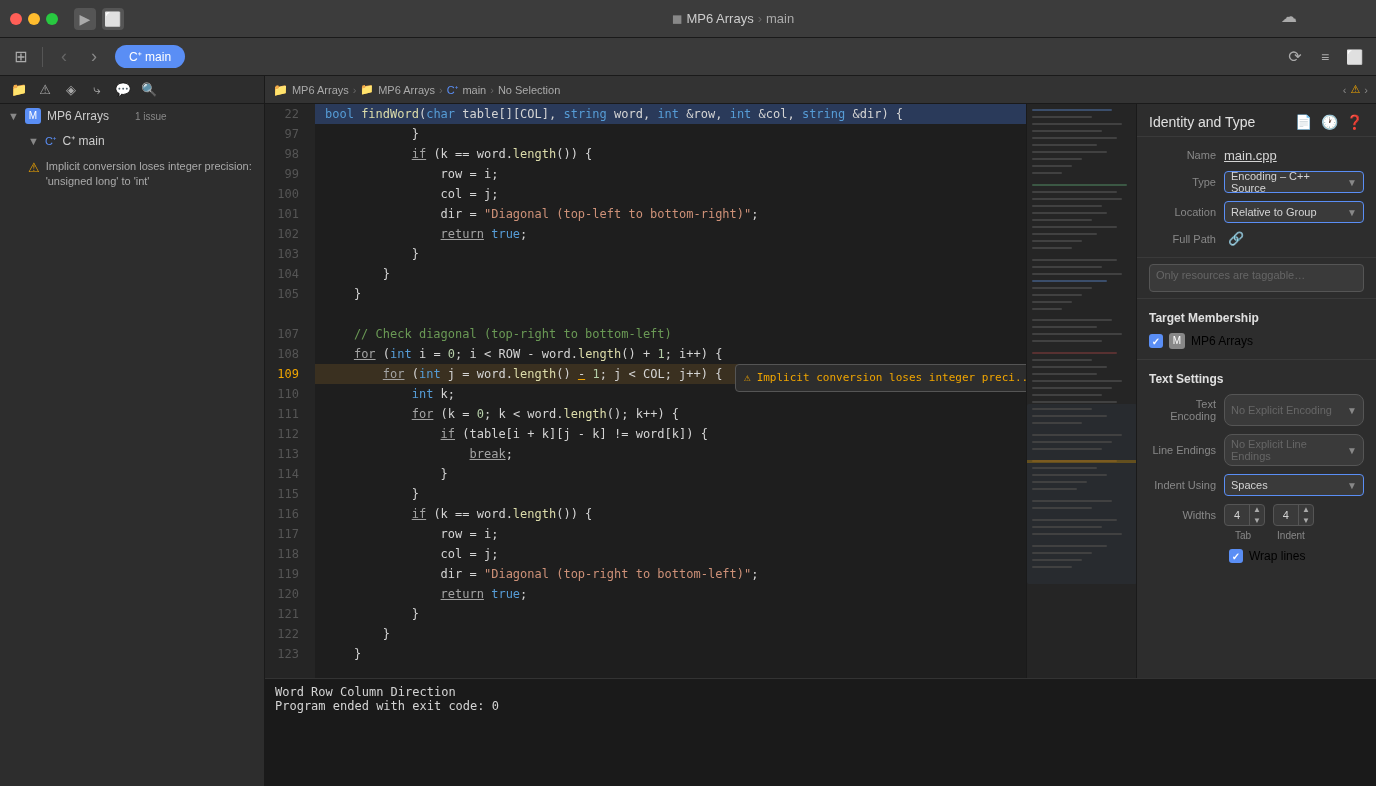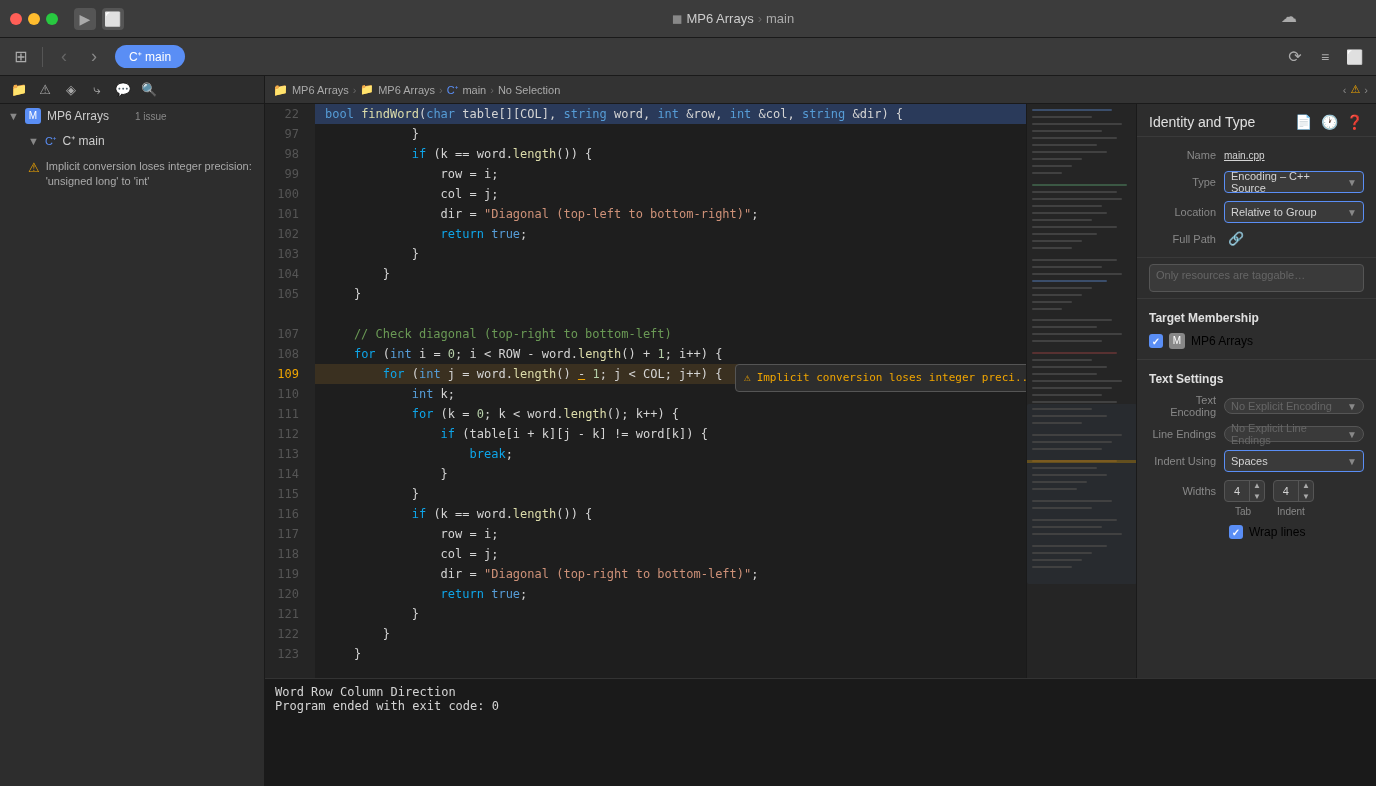--- a/index.html
+++ b/index.html
@@ -62,38 +62,38 @@
 
     
     .right-panel { width: 240px; background: #2d2d2d; border-left: 1px solid #1a1a1a; overflow-y: auto; flex-shrink: 0; padding-bottom: 20px; }
     .right-panel-header { padding: 10px 12px 6px; display: flex; align-items: center; justify-content: space-between; }
     .right-panel-title { color: #e0e0e0; font-size: 14px; font-weight: 400; }
     .right-panel-icons { display: flex; gap: 8px; color: #888; }
     .panel-section { padding: 6px 12px; border-top: 1px solid #3a3a3a; }
     .field-row { display: flex; align-items: center; padding: 4px 0; min-height: 24px; }
     .field-label { color: #888; font-size: 11px; width: 75px; flex-shrink: 0; text-align: right; padding-right: 8px; }
     .field-value { flex: 1; }
-    .field-input { background: #3a3a3a; border: 1px solid #555; border-radius: 8px; color: #d4d4d4; font-size: 11px; padding: 2px 6px; width: 100%; display: flex; align-items: center; justify-content: space-between; cursor: pointer; height: 16px; }
+    .field-input { background: #3a3a3a; border: 1px solid #555; border-radius: 8px; color: #d4d4d4; font-size: 11px; padding: 2px 6px; width: 100%; display: flex; align-items: center; justify-content: space-between; cursor: pointer; height: 32px; }
     .field-input-blue { background: #3a3a3a; border: 1px solid #5a8ef5; border-radius: 4px; color: #d4d4d4; font-size: 11px; padding: 2px 6px; width: 100%; display: flex; align-items: center; justify-content: space-between; cursor: pointer; height: 22px; }
-    .field-text { color: #d4d4d4; font-size: 10px; text-decoration: underline; }
+    .field-text { color: #d4d4d4; font-size: 13px; text-decoration: underline; }
     .field-path { color: #d4d4d4; font-size: 11px; word-break: break-all; line-height: 1.4; }
     .tag-input { background: #3a3a3a; border: 1px solid #555; border-radius: 4px; color: #888; font-size: 11px; padding: 4px 6px; width: 100%; min-height: 28px; cursor: pointer; }
     .section-title { color: #e0e0e0; font-size: 12px; font-weight: 600; padding: 6px 0 4px 0; }
     .target-row { display: flex; align-items: center; gap: 6px; padding: 4px 0; }
     .checkbox-checked { width: 14px; height: 14px; background: #5a8ef5; border-radius: 3px; display: flex; align-items: center; justify-content: center; flex-shrink: 0; }
     .text-settings-title { color: #e0e0e0; font-size: 12px; font-weight: 600; padding: 6px 0 4px 0; }
     .stepper { display: flex; align-items: center; background: #3a3a3a; border: 1px solid #555; border-radius: 4px; height: 22px; }
     .stepper-val { padding: 0 6px; color: #d4d4d4; font-size: 11px; min-width: 24px; text-align: center; }
     .stepper-btns { display: flex; flex-direction: column; border-left: 1px solid #555; }
     .stepper-btn { font-size: 8px; color: #aaa; cursor: pointer; height: 11px; display: flex; align-items: center; padding: 0 3px; }
     .wrap-row { display: flex; align-items: center; gap: 6px; padding: 4px 0; }
     .tabs-label { color: #888; font-size: 10px; text-align: center; width: 28px; }
     .indent-label { color: #888; font-size: 10px; text-align: center; width: 40px; }
     .kw-type { color: #569cd6; }
-    .kw-ctrl { color: #0ea5e9; }
+    .kw-ctrl { color: #a3a3a3; text-decoration: underline; }
     .str { color: #ce9178; }
     .fn { color: #dcdcaa; }
     .num { color: #b5cea8; }
     .comment { color: #6a9955; }
 
     
     ::-webkit-scrollbar { width: 6px; height: 6px; }
     ::-webkit-scrollbar-track { background: #1e1e1e; }
     ::-webkit-scrollbar-thumb { background: #555; border-radius: 3px; }
 

